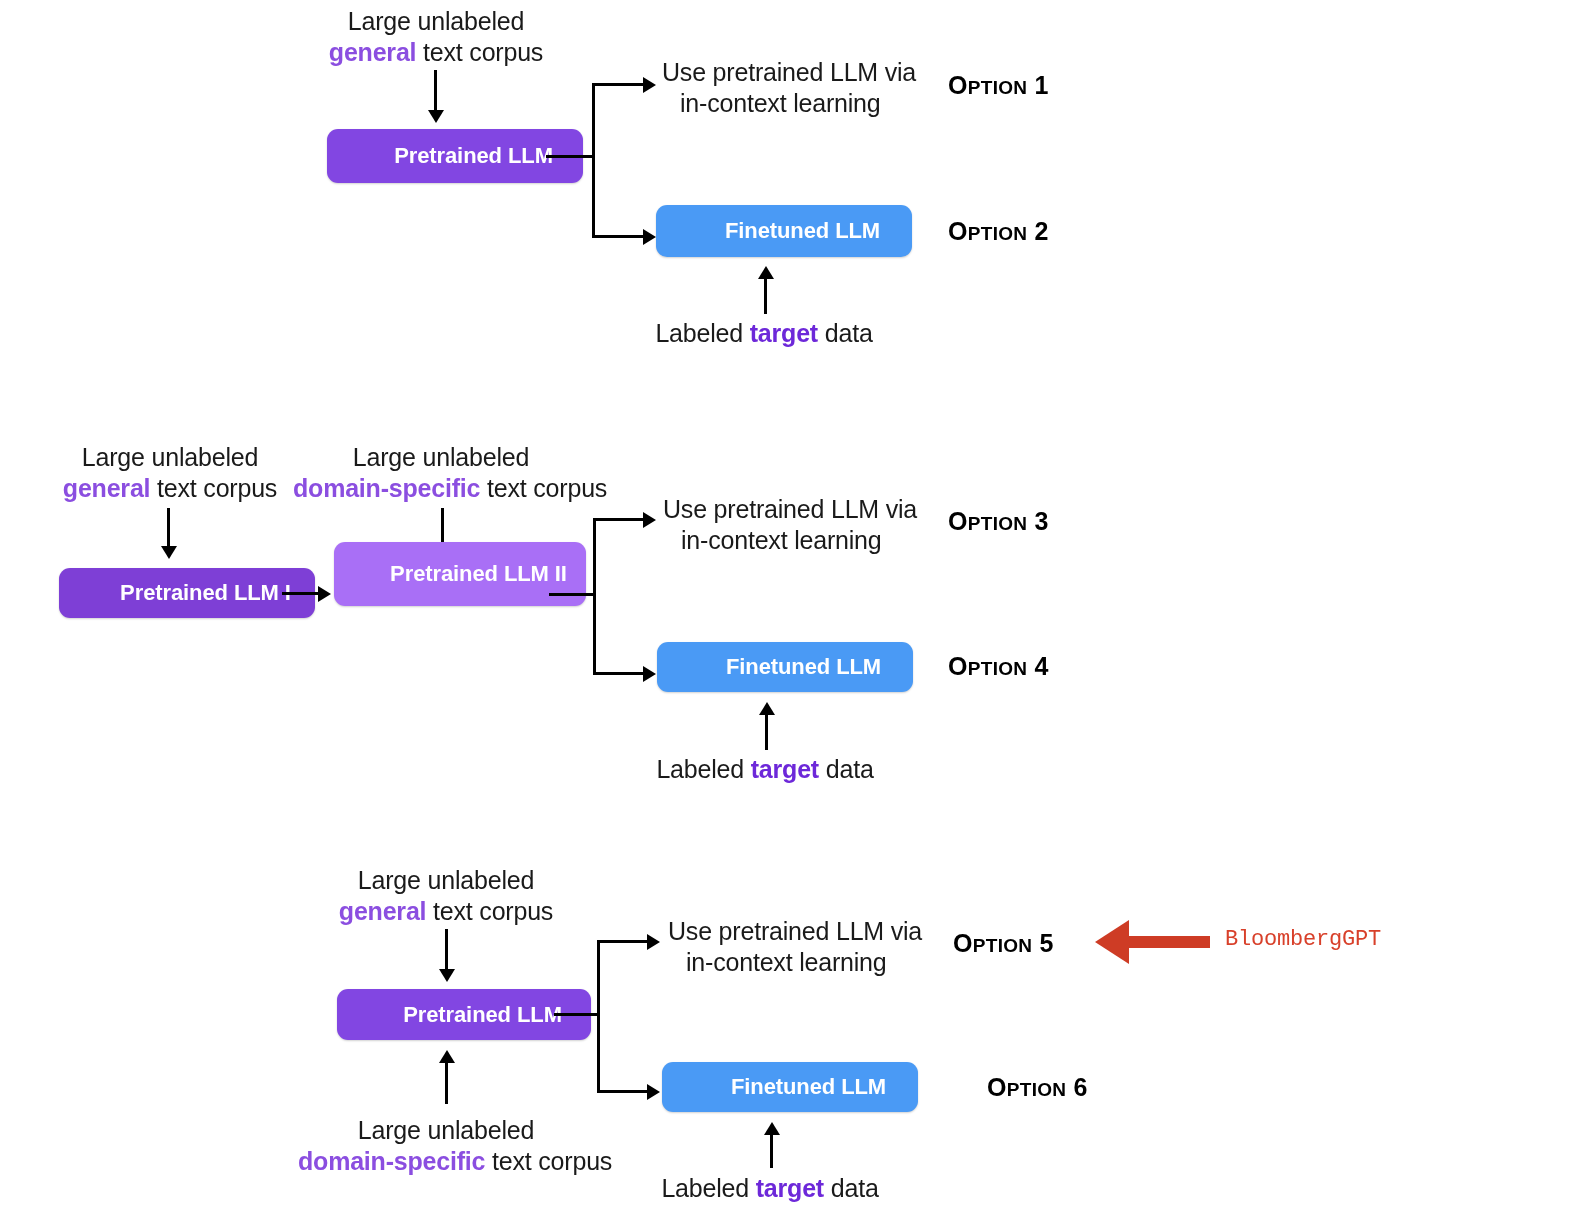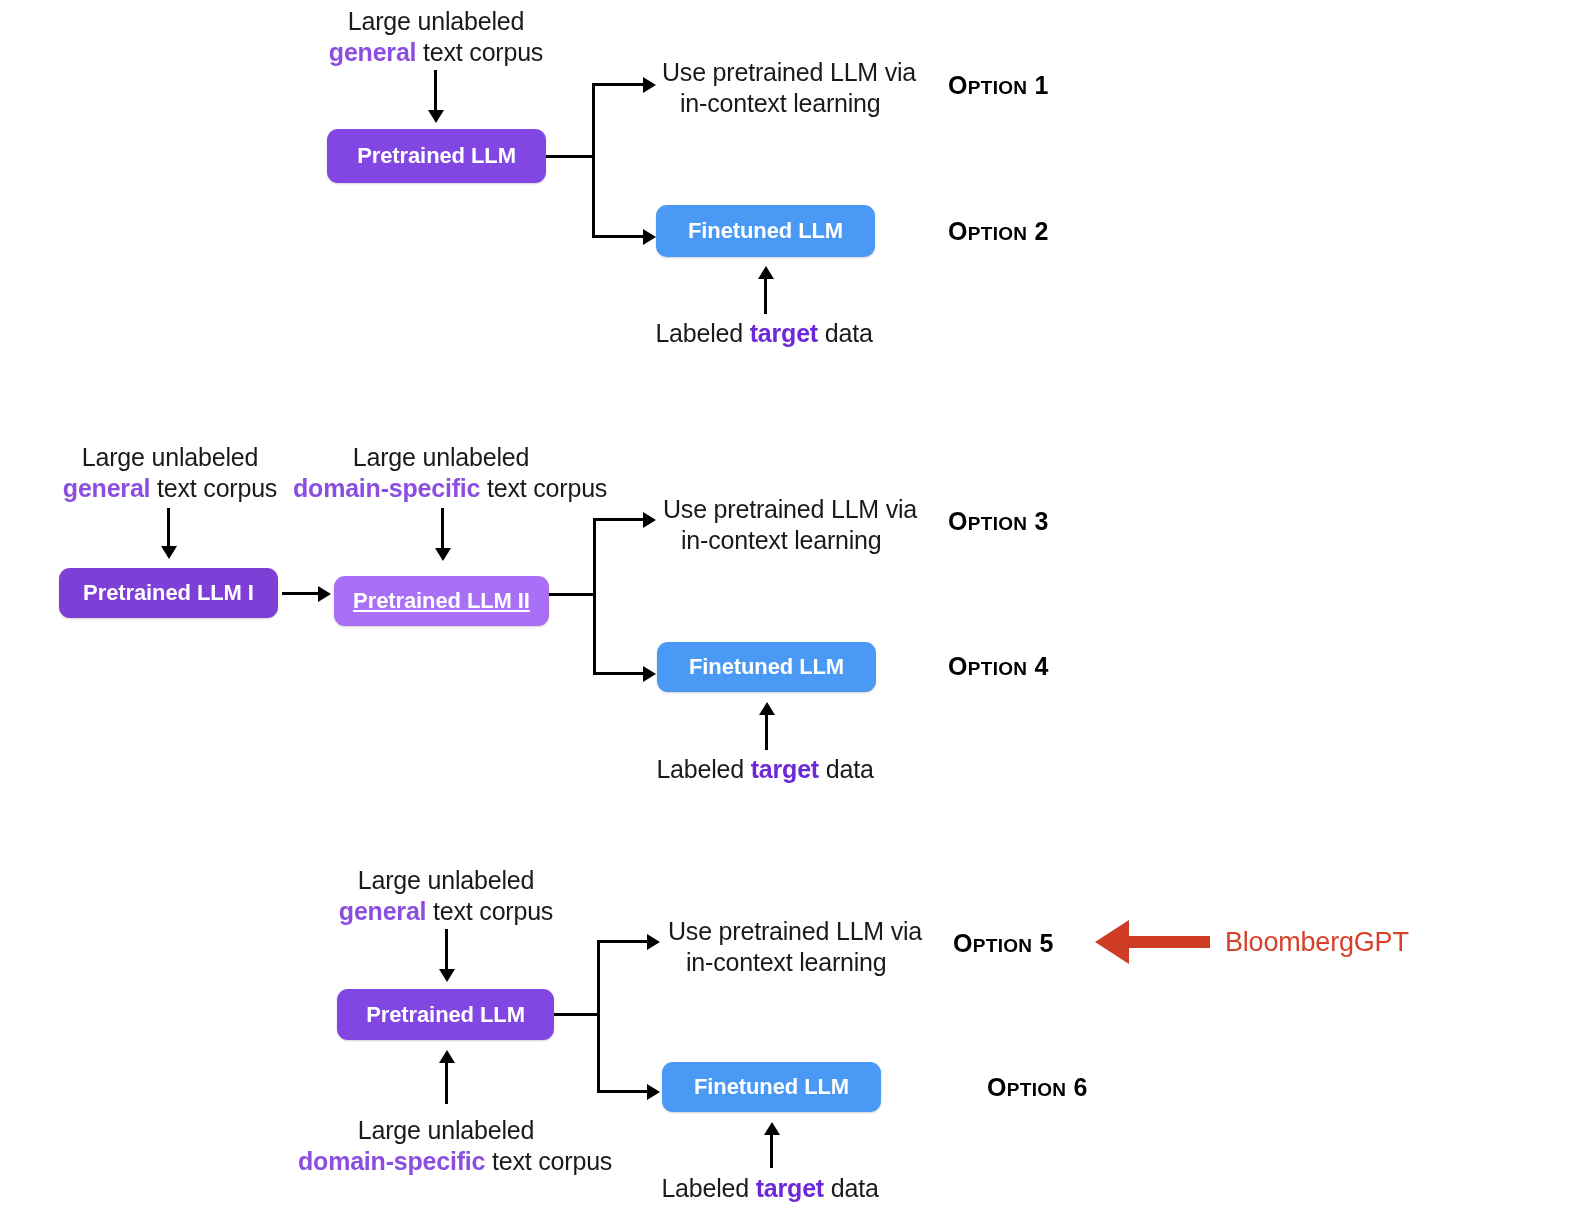--- a/index.html
+++ b/index.html
@@ -35,20 +35,21 @@
     border-radius:11px;
     display:flex;
     align-items:center;
     justify-content:center;
     color:#ffffff;
     font-weight:bold;
     font-size:22px;
     letter-spacing:-0.1px;
     box-shadow:0 1px 2px rgba(0,0,0,0.18);
     white-space:nowrap;
+    padding-left:37px;
   }
   .box-purple-dark{background:#7E3FD6;}
   .box-purple-mid {background:#8246E2;}
   .box-purple-light{background:#A96FF6;}
   .box-blue{background:#4A9AF5;}
 
   
   .option{
     font-weight:bold;
     color:#000000;
@@ -85,23 +86,24 @@
   
   .red-shaft{background:#CE3C25;height:12px;}
   .red-head{
     width:0;height:0;
     border-top:22px solid transparent;
     border-bottom:22px solid transparent;
     border-right:34px solid #CE3C25;
   }
   .red-label{
     color:#D8402A;
-    font-size:27px;
+    font-size:22px;
     white-space:nowrap;
     letter-spacing:-0.2px;
+    font-family:Liberation Mono, monospace;
   }
   .url{
     color:#3f3f3f;
     font-size:22px;
     text-decoration:underline;
     white-space:nowrap;
     letter-spacing:-0.3px;
   }
 </style>
 </head>
@@ -170,21 +172,21 @@
   <div class="abs vline" style="left:441px;top:508px;height:42px;"></div>
   <div class="abs arrow-down" style="left:435px;top:548px;"></div>
 
   <div class="abs box box-purple-dark" style="left:59px;top:568px;width:219px;height:50px;">
     <span>Pretrained LLM I</span>
   </div>
 
   <div class="abs hline" style="left:282px;top:592px;width:38px;"></div>
   <div class="abs arrow-right" style="left:318px;top:586px;"></div>
 
-  <div class="abs box box-purple-light" style="left:334px;top:576px;width:215px;height:50px;text-decoration:underline;">
+  <div class="abs box box-purple-light" style="left:334px;top:542px;width:215px;height:64px;">
     <span>Pretrained LLM II</span>
   </div>
 
   <div class="abs hline" style="left:549px;top:593px;width:46px;"></div>
   <div class="abs vline" style="left:593px;top:519px;height:156px;"></div>
   <div class="abs hline" style="left:593px;top:518px;width:52px;"></div>
   <div class="abs arrow-right" style="left:643px;top:512px;"></div>
   <div class="abs hline" style="left:593px;top:672px;width:52px;"></div>
   <div class="abs arrow-right" style="left:643px;top:666px;"></div>
 

